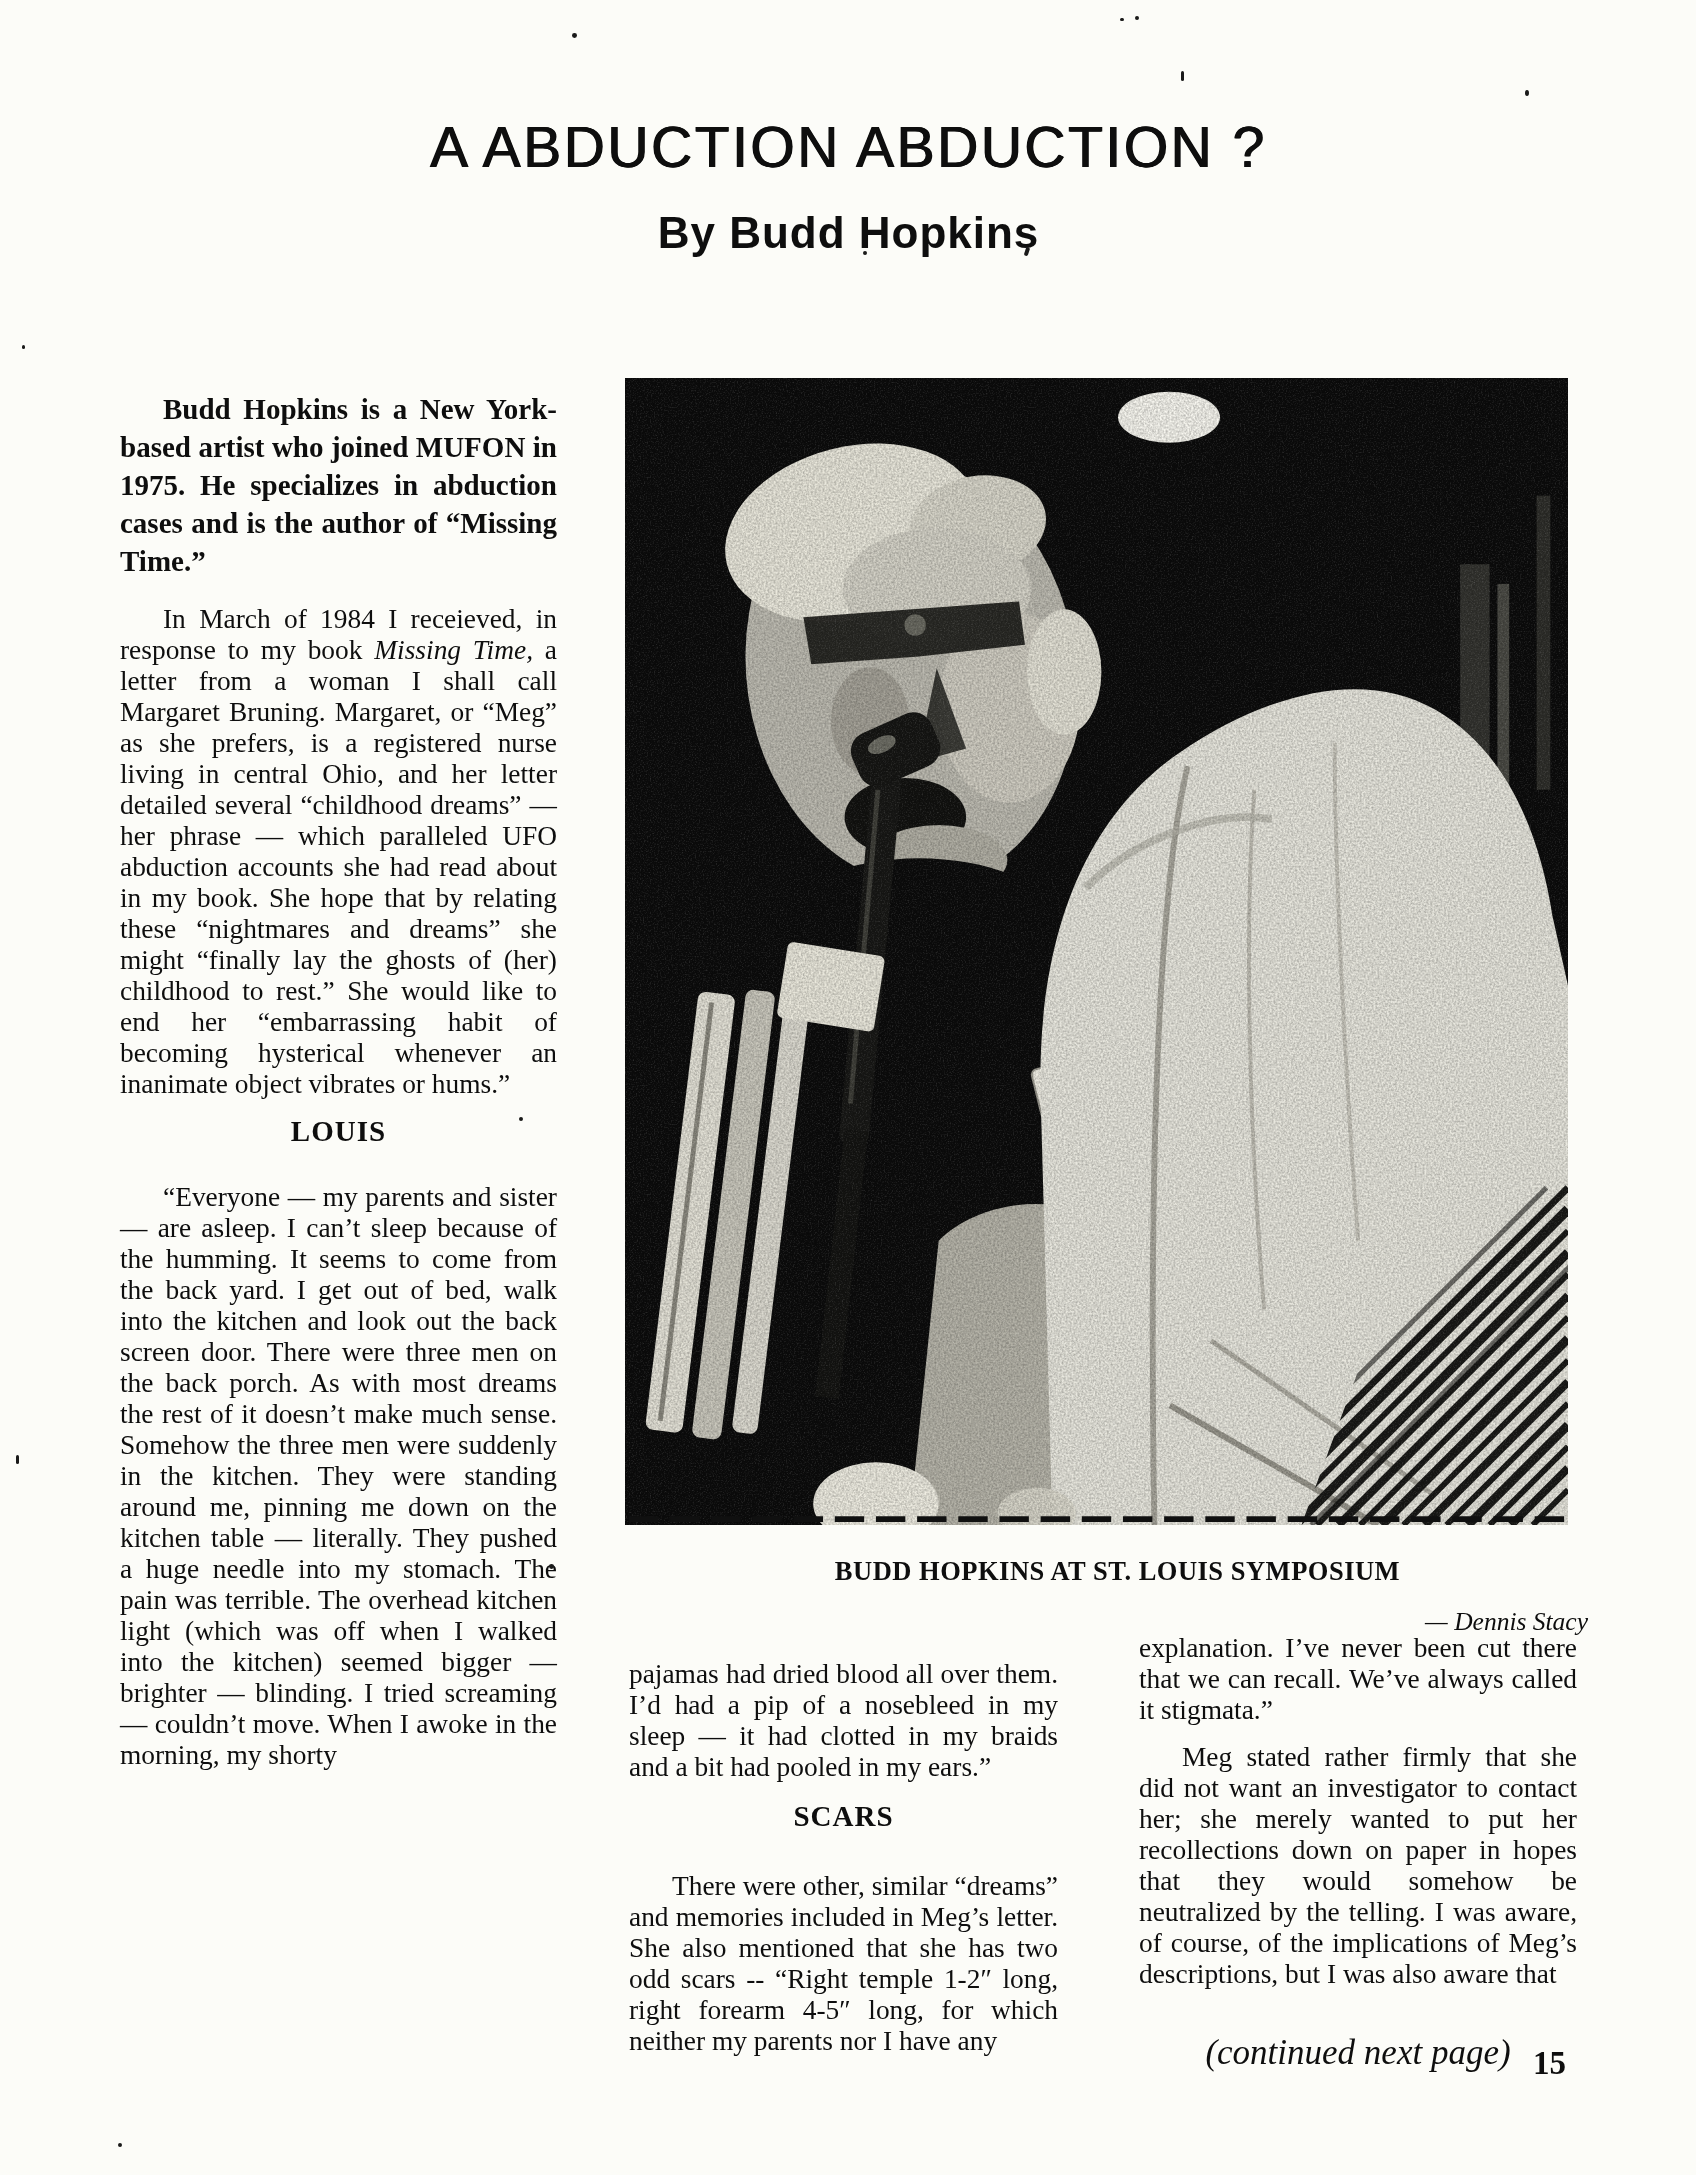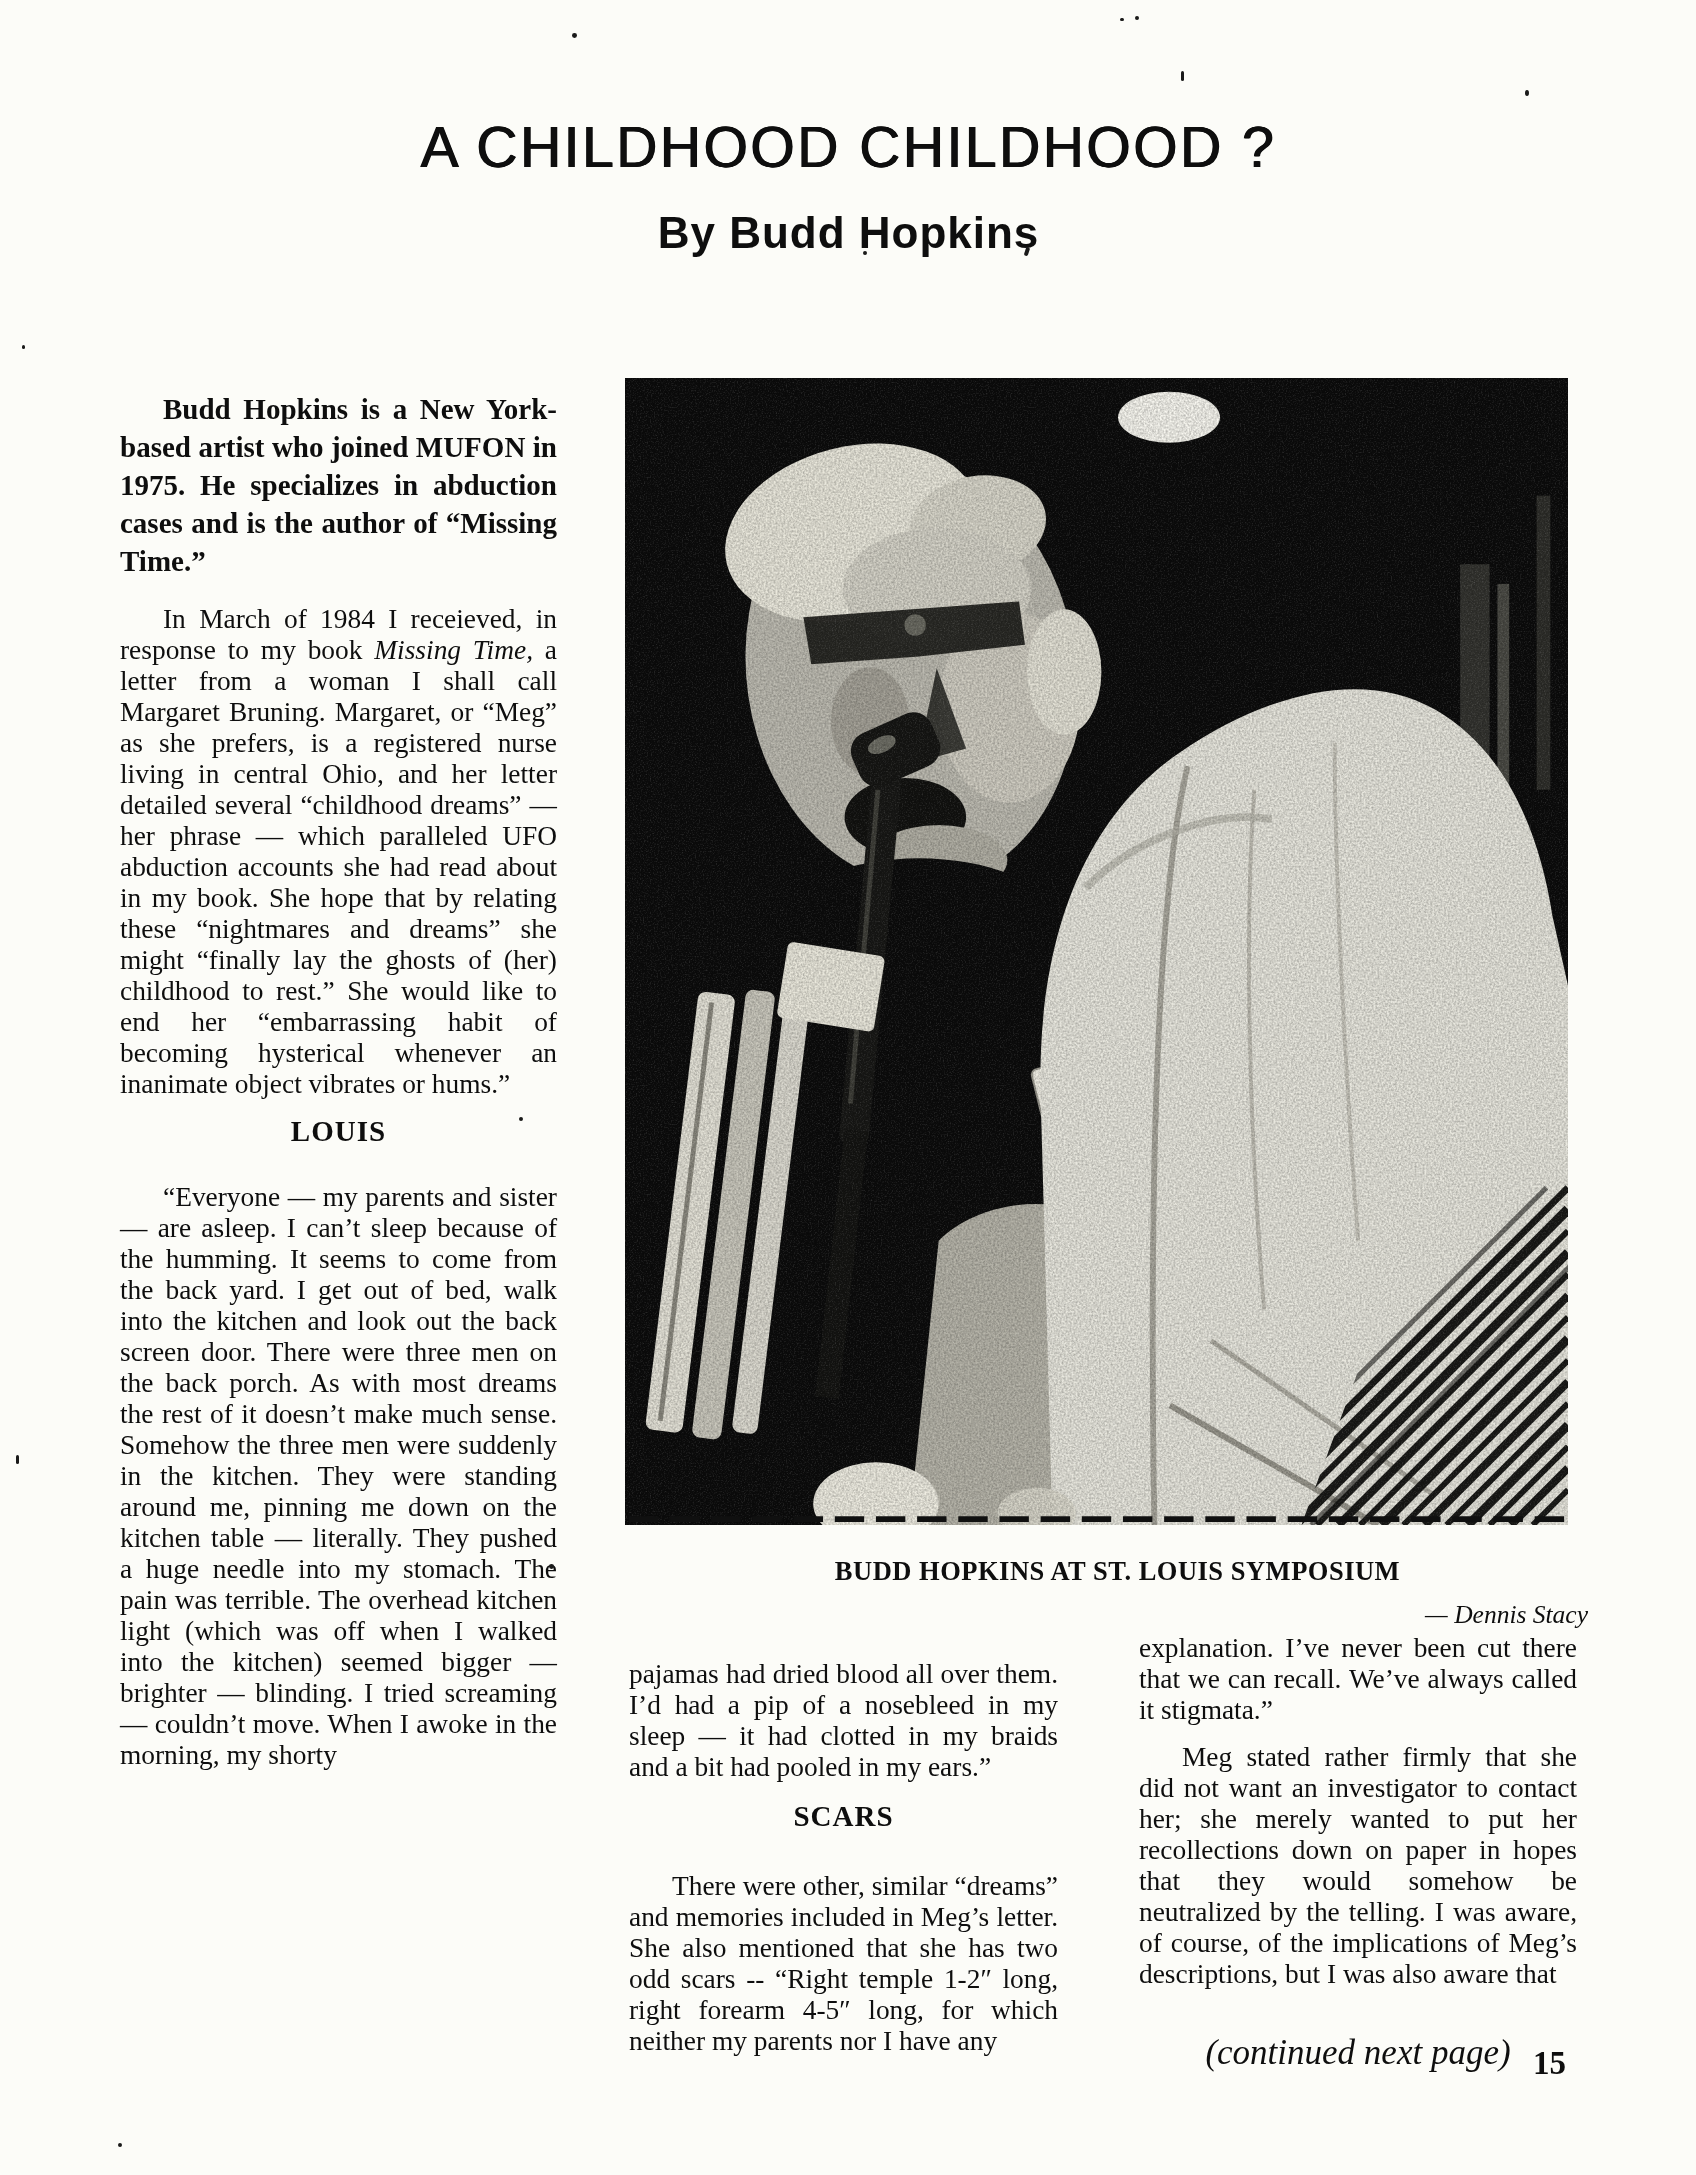--- a/index.html
+++ b/index.html
@@ -46,37 +46,37 @@
   .photo{
     position:absolute;left:625px;top:378px;width:943px;height:1147px;
     background:#0c0c0c;
   }
   .photo svg{display:block;width:100%;height:100%;}
   .caption-wrap{position:absolute;left:647px;top:1556px;width:941px;}
   .caption{
     text-align:center;font-weight:700;font-size:26.5px;letter-spacing:0.5px;
   }
   .credit{
-    text-align:right;font-style:italic;font-size:25.5px;margin-top:13px;
+    text-align:right;font-style:italic;font-size:25.5px;margin-top:20px;
   }
   .continued{
     text-align:center;font-style:italic;font-size:35px;margin-top:47px;
   }
   .pageno{
     position:absolute;left:1533px;top:2045px;
     font-weight:700;font-size:33px;
   }
   .speck{position:absolute;background:#1a1a1a;border-radius:50%;}
 </style>
 </head>
 <body>
 
 <div class="page">
 
-  <div class="title">A CHILDHOOD CHILDHOOD ?</div>
+  <div class="title">A ABDUCTION ABDUCTION ?</div>
   <div class="byline">By Budd Hopkins</div>
 
   <div class="col col-left">
     <p class="intro">Budd Hopkins is a New York-based artist who joined MUFON in 1975. He specializes in abduction cases and is the author of “Missing Time.”</p>
     <p class="indent"><span>In March of 1984 I receieved, in response to my book </span><span class="it">Missing Time,</span><span> a letter from a woman I shall call Margaret Bruning. Margaret, or “Meg” as she prefers, is a registered nurse living in central Ohio, and her letter detailed several “childhood dreams” — her phrase — which paralleled UFO abduction accounts she had read about in my book. She hope that by relating these “nightmares and dreams” she might “finally lay the ghosts of (her) childhood to rest.” She would like to end her “embarrassing habit of becoming hysterical whenever an inanimate object vibrates or hums.”</span></p>
     <p class="subhead">LOUIS</p>
     <p class="indent">“Everyone — my parents and sister — are asleep. I can’t sleep because of the humming. It seems to come from the back yard. I get out of bed, walk into the kitchen and look out the back screen door. There were three men on the back porch. As with most dreams the rest of it doesn’t make much sense. Somehow the three men were suddenly in the kitchen. They were standing around me, pinning me down on the kitchen table — literally. They pushed a huge needle into my stomach. The pain was terrible. The overhead kitchen light (which was off when I walked into the kitchen) seemed bigger — brighter — blinding. I tried screaming — couldn’t move. When I awoke in the morning, my shorty</p>
   </div>
 
   <div class="photo">

